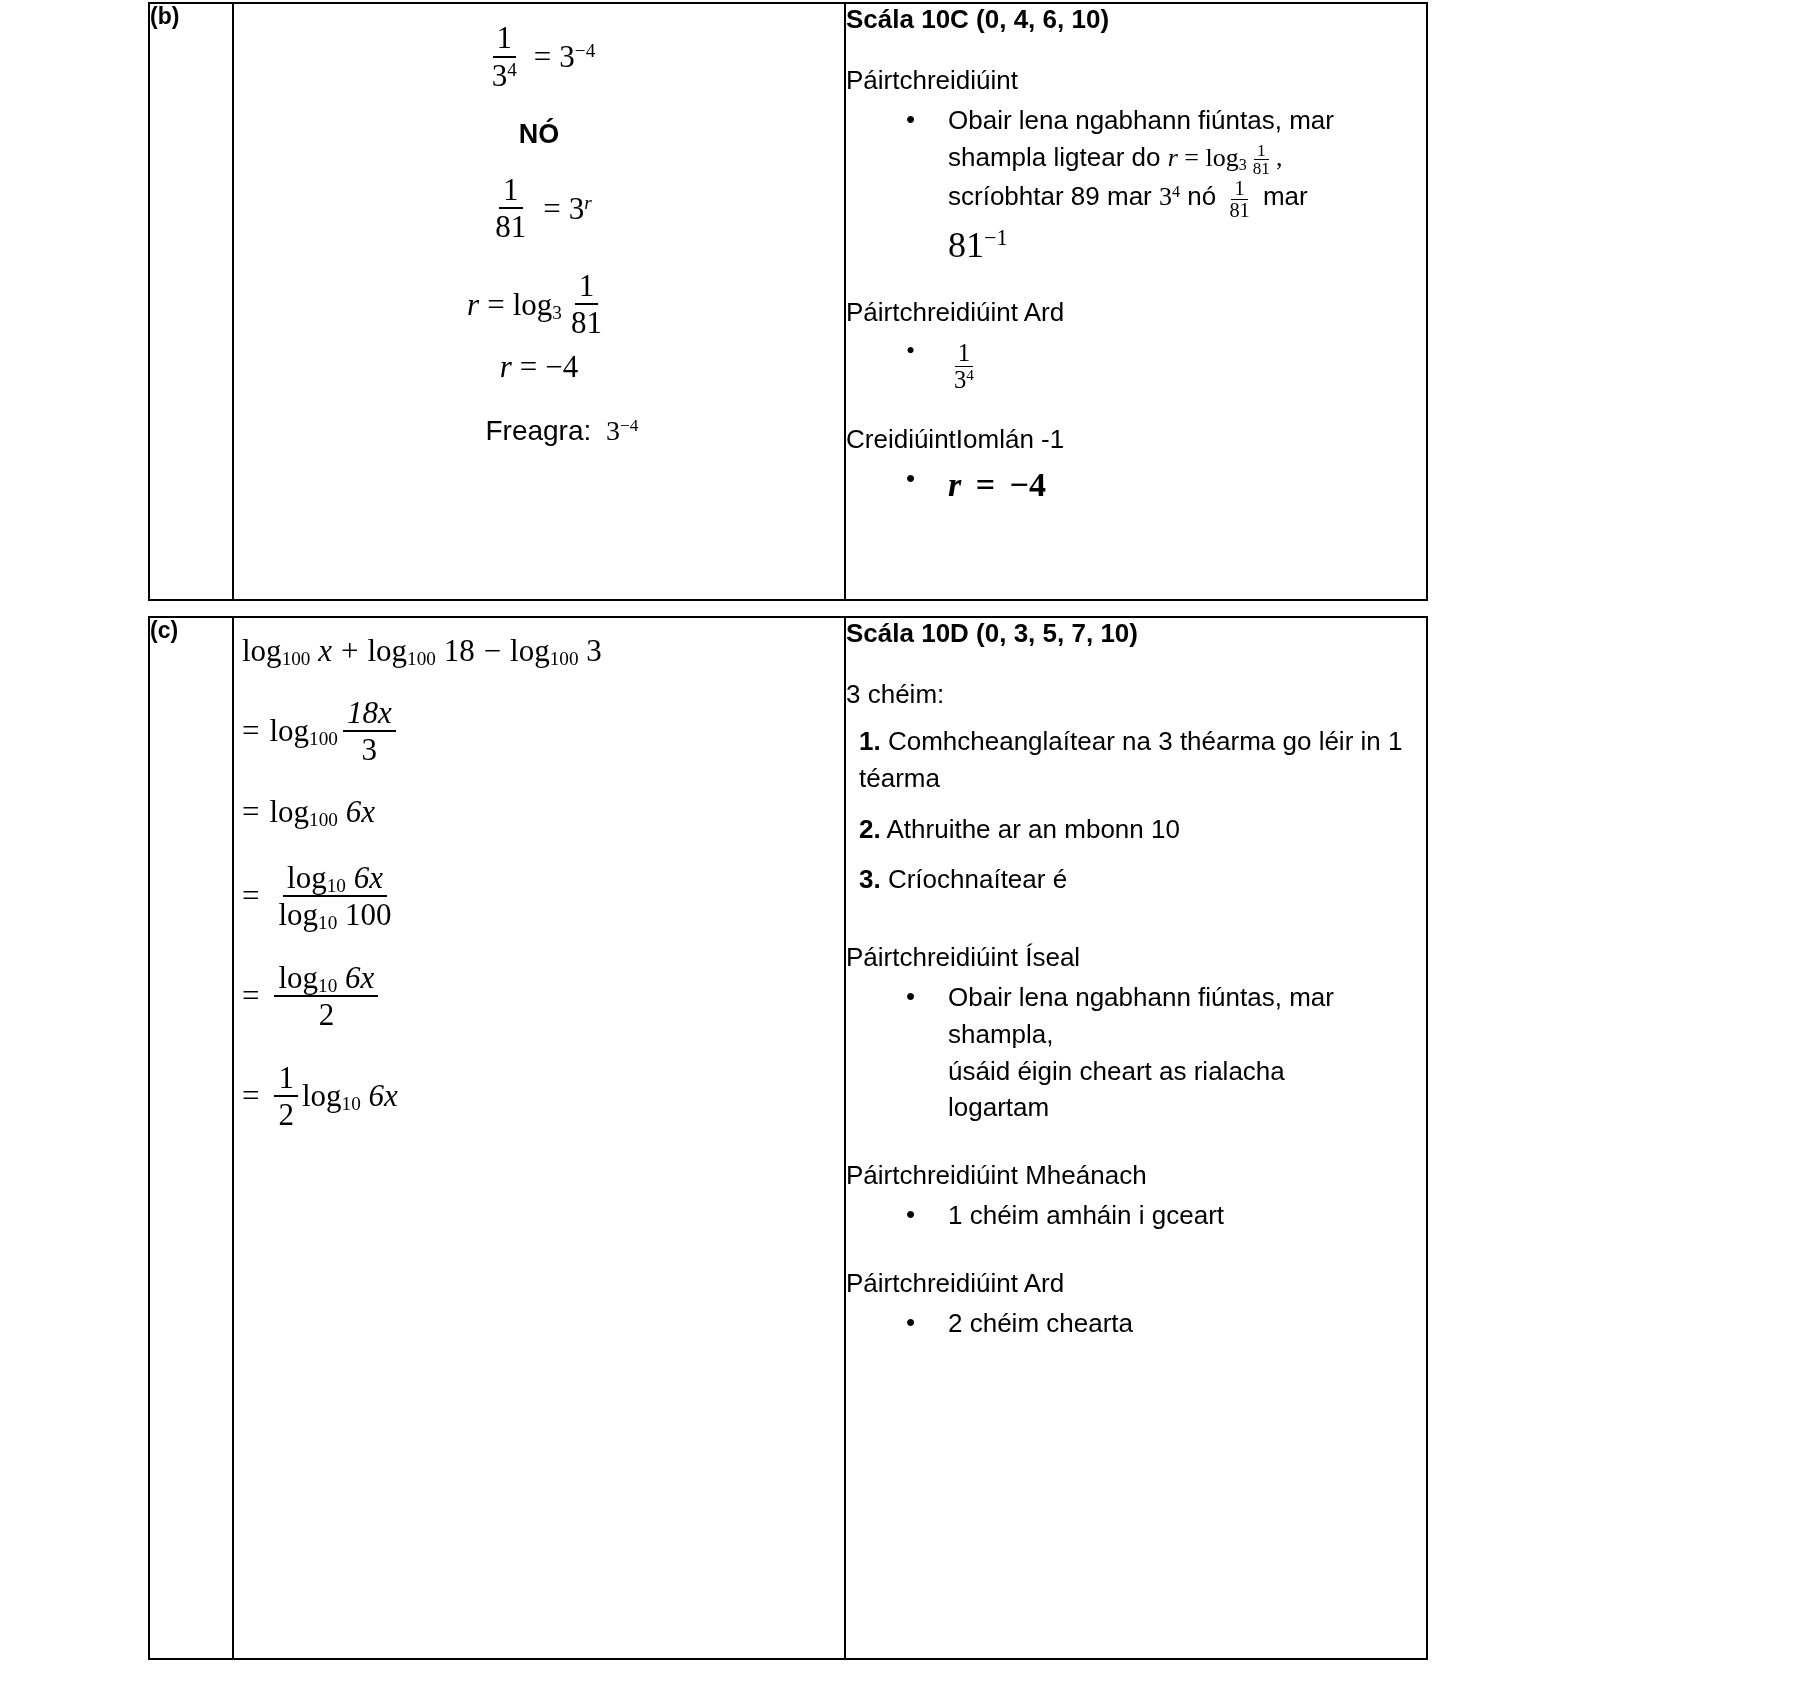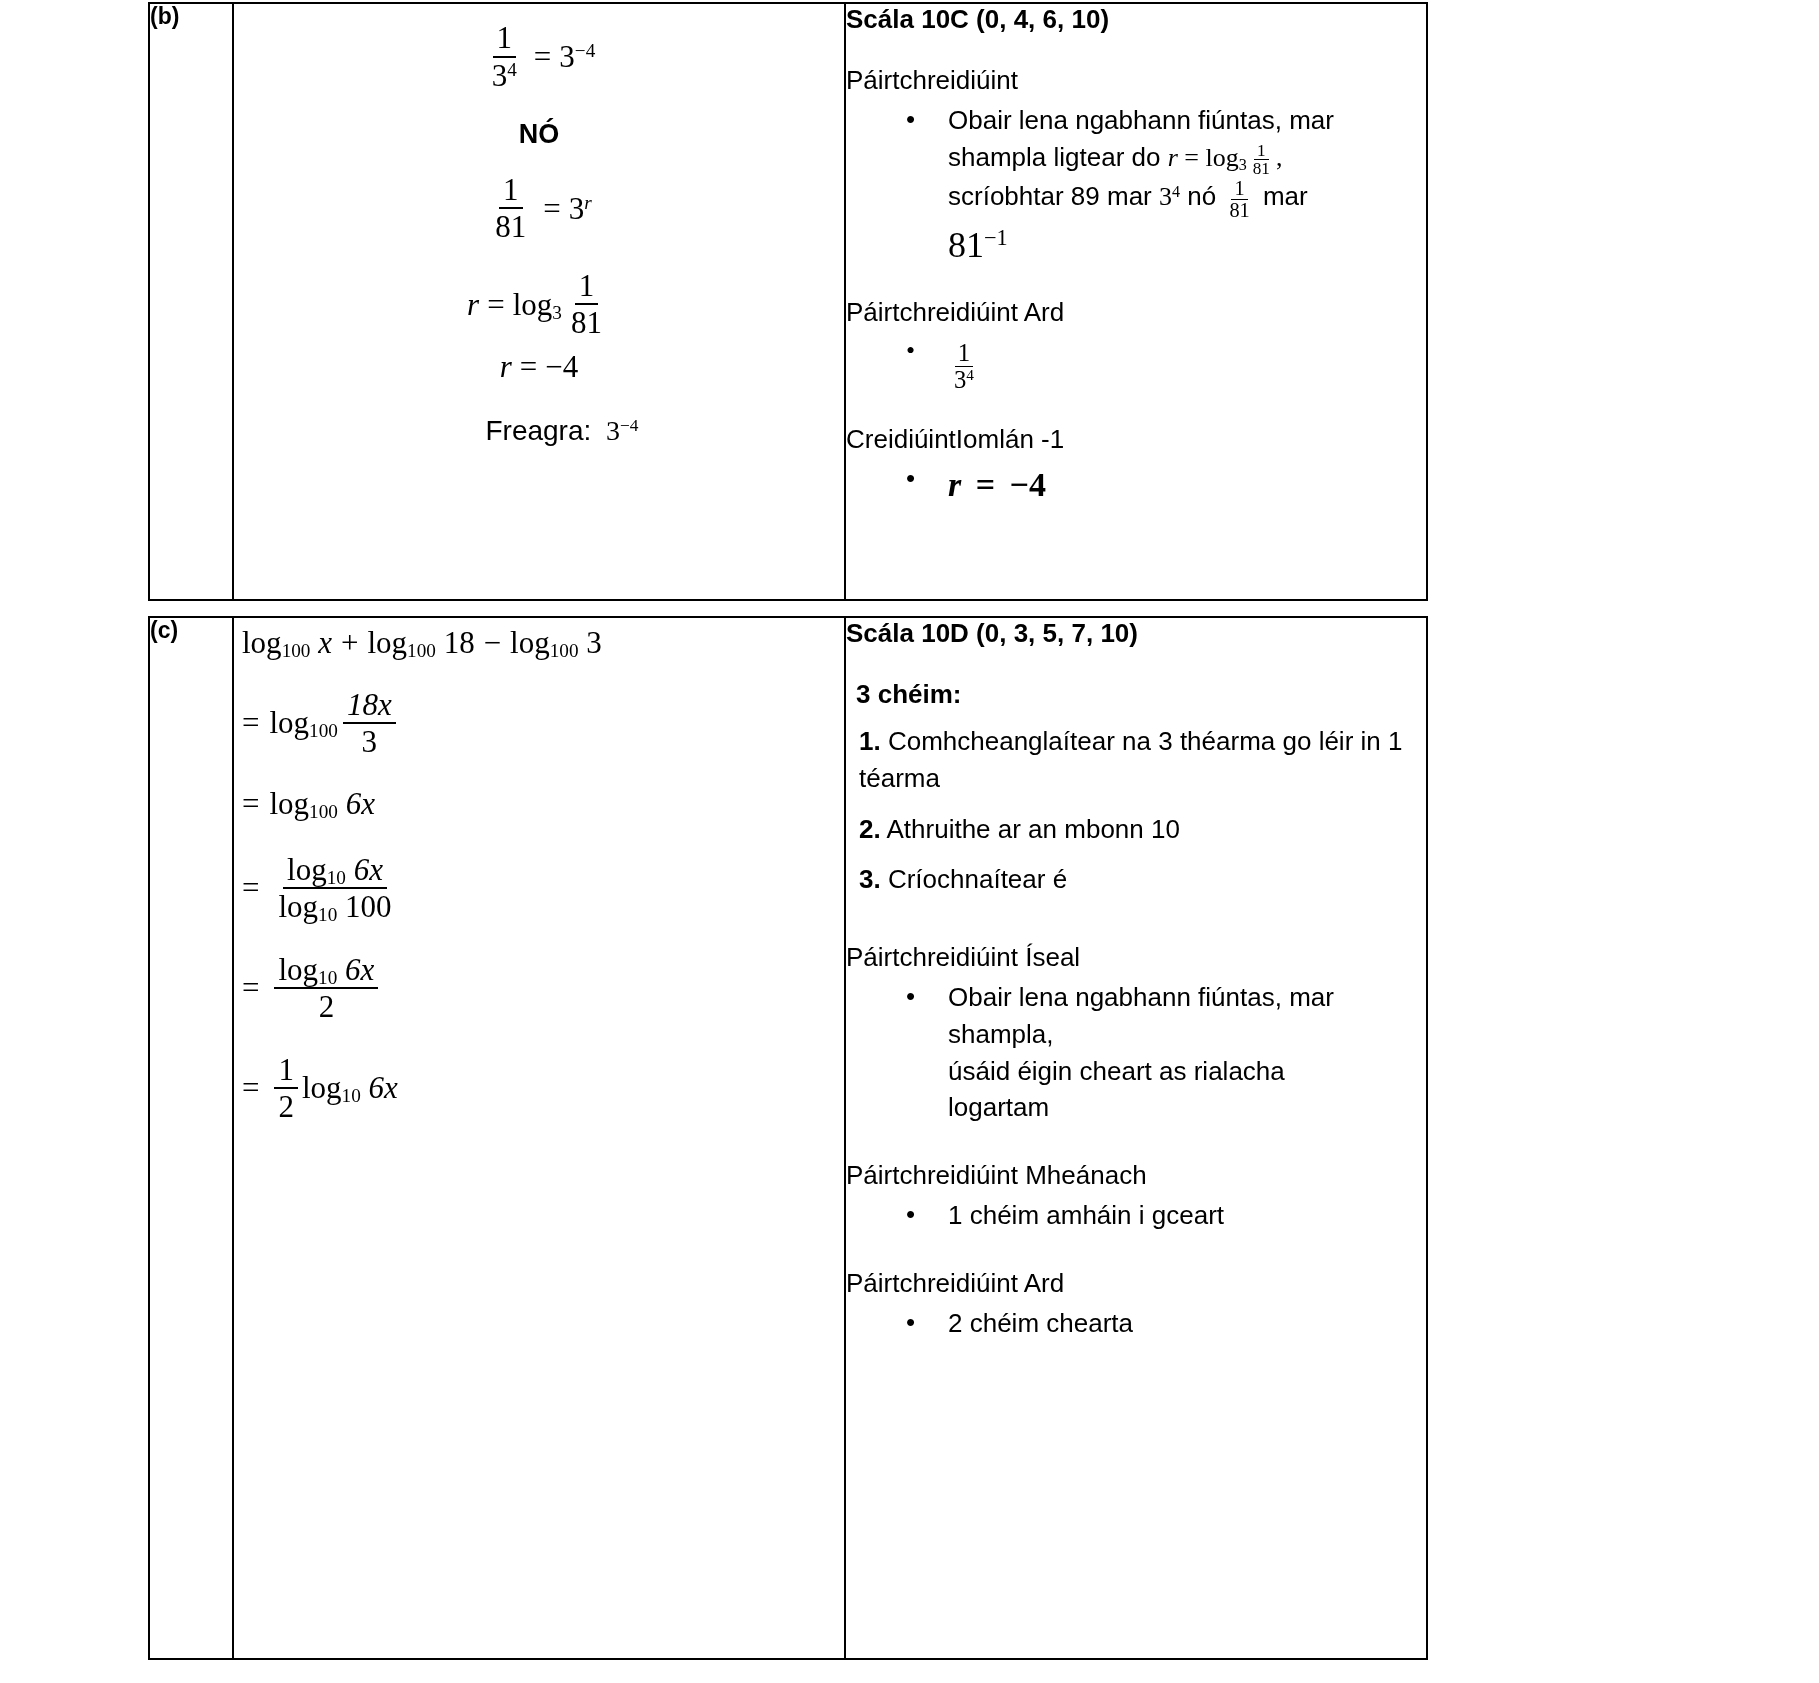--- a/index.html
+++ b/index.html
@@ -119,22 +119,21 @@
     font-weight: bold;
     font-size: 26px;
     margin: 0 0 30px 0;
   }
   .scheme-head {
     font-size: 26px;
     margin: 0 0 6px 0;
   }
   .scheme-head.bold {
     font-style: normal;
-    font-weight: bold;
-    padding-left: 10px;
+    font-weight: normal;
   }
   .spacer-sm { height: 22px; }
   .spacer-md { height: 30px; }
 
   ul.bullets {
     list-style: none;
     margin: 0 0 0 0;
     padding: 0 0 0 60px;
   }
   ul.bullets > li {
@@ -293,21 +292,21 @@
   <table class="marking-table" style="left:148px; top:616px; width:1272px;">
     <tbody>
         <tr>
       <td class="col-label cell-label">
         <div class="part-label">(c)</div>
       </td>
 
       <td class="col-work cell-work" style="height:1040px;">
         <div class="math" style="padding-left:8px;">
 
-          <div class="mathline left" style="margin-top:6px;">
+          <div class="mathline left" style="margin-top:14px;">
             <span><span>log</span><sub>100</sub>&nbsp;<span class="it">x</span></span>
             <span style="margin:0 9px;">+</span>
             <span><span>log</span><sub>100</sub>&nbsp;<span>18</span></span>
             <span style="margin:0 9px;">−</span>
             <span><span>log</span><sub>100</sub>&nbsp;<span>3</span></span>
           </div>
 
           <div class="mathline left" style="margin-top:26px;">
             <span style="margin-right:10px;">=</span>
             <span><span>log</span><sub>100</sub></span>

